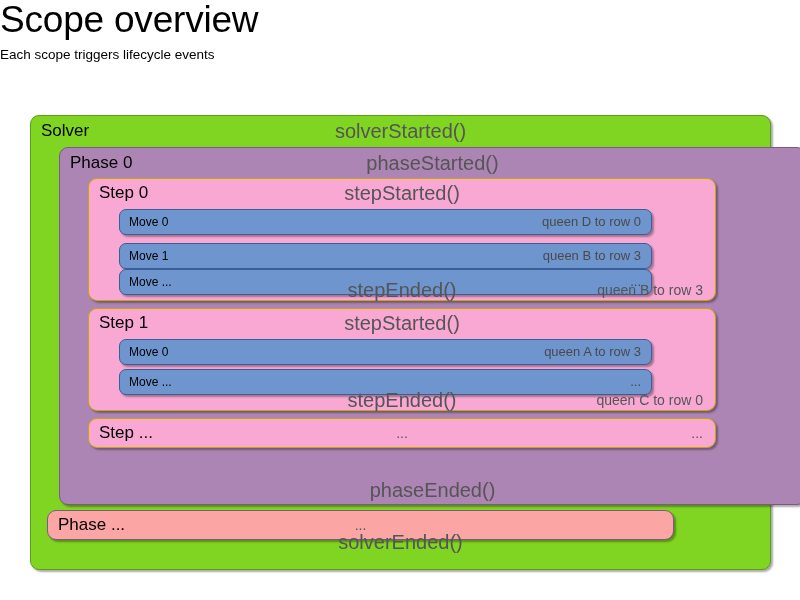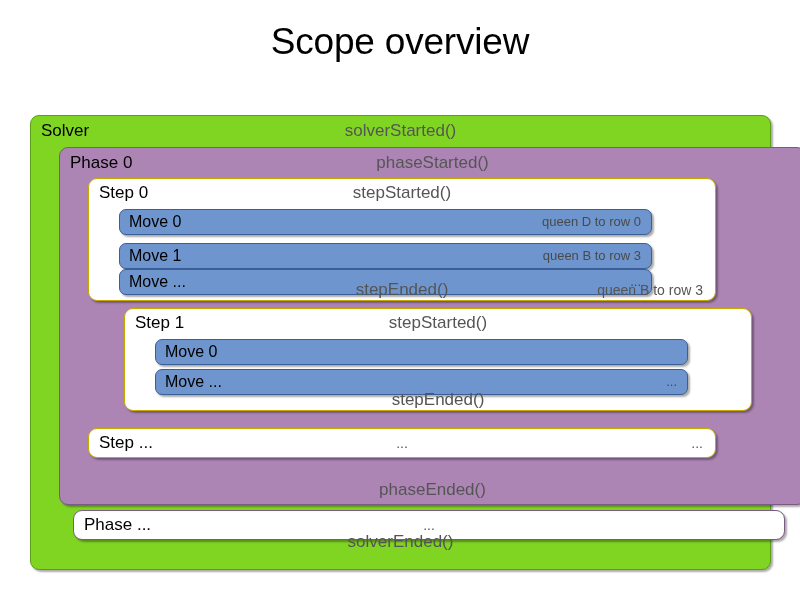--- a/index.html
+++ b/index.html
@@ -15,22 +15,21 @@
   }
 
   .page {
     position: relative;
     width: 800px;
     height: 600px;
   }
 
   
   .header {
-    text-align: center;
-    padding-top: 22px;
+    text-align: left;
   }
   .title {
     font-size: 37px;
     font-weight: 400;
     color: #000000;
     line-height: 1.1;
     letter-spacing: -0.2px;
   }
   .subtitle {
     font-size: 13.5px;
@@ -63,40 +62,40 @@
     left: 28px;
     top: 31px;
     width: 747px;
     height: 358px;
     background: #ad85b5;
     border: 1px solid #7a5b82;
   }
 
   .phase-dots-box {
     position: absolute;
-    left: 42px;
+    left: 16px;
     top: 394px;
-    width: 712px;
+    width: 627px;
     height: 30px;
-    background: #ffffff;
+    background: #fca5a5;
     border: 1px solid #7a5b82;
   }
 
   .step-box {
     position: absolute;
     left: 28px;
     width: 628px;
-    background: #ffffff;
+    background: #f9a8d4;
     border: 1px solid #c7a800;
     text-decoration: underline;
   }
 
   .step0 { top: 30px;  height: 123px; }
-  .step1 { top: 160px; height: 103px; margin-left: 36px; }
-  .step-dots { top: 280px; height: 30px; }
+  .step1 { top: 160px; height: 103px; }
+  .step-dots { top: 270px; height: 30px; }
 
   .move-box {
     position: absolute;
     left: 30px;
     width: 533px;
     height: 26px;
     background: #6e95cd;
     border: 1px solid #3a5f96;
     border-radius: 7px;
     box-sizing: border-box;
@@ -120,40 +119,40 @@
     color: #000000;
     white-space: nowrap;
   }
 
   .row-event {
     position: absolute;
     left: 0;
     right: 0;
     top: 0;
     text-align: center;
-    font-size: 17px;
+    font-size: 20px;
     color: #555555;
     white-space: nowrap;
     pointer-events: none;
   }
 
   .row-result {
     position: absolute;
     right: 12px;
     top: 0;
     font-size: 14px;
     color: #555555;
     white-space: nowrap;
   }
 
   .move-name {
     position: absolute;
     left: 9px;
     top: 0;
-    font-size: 16px;
+    font-size: 12px;
     color: #000000;
     line-height: 24px;
     white-space: nowrap;
   }
   .move-result {
     position: absolute;
     right: 10px;
     top: 0;
     font-size: 13px;
     color: #4a4a4a;
@@ -180,20 +179,21 @@
     color: #555555;
   }
 </style>
 </head>
 <body>
 
 <div class="page">
 
   <div class="header">
     <div class="title">Scope overview</div>
+    <div class="subtitle">Each scope triggers lifecycle events</div>
   </div>
 
   <div class="scope solver-box">
 
     <div class="row" style="top:2px;">
       <span class="row-name">Solver</span>
       <span class="row-event">solverStarted()</span>
     </div>
 
     <div class="scope phase-box">
@@ -233,29 +233,31 @@
 
       <div class="scope step-box step1">
 
         <div class="row" style="top:1px;">
           <span class="row-name">Step 1</span>
           <span class="row-event">stepStarted()</span>
         </div>
 
         <div class="move-box" style="top:30px;">
           <span class="move-name">Move 0</span>
+          <span class="move-result">queen A to row 3</span>
         </div>
 
         <div class="move-box" style="top:60px;">
           <span class="move-name">Move ...</span>
           <span class="move-result">...</span>
         </div>
 
         <div class="footer-event" style="bottom:-3px;">
           <span class="row-event">stepEnded()</span>
+          <span class="row-result">queen C to row 0</span>
         </div>
       </div>
 
       <div class="scope step-box step-dots">
         <div class="row" style="top:1px;">
           <span class="row-name">Step ...</span>
           <span class="center-dots">...</span>
           <span class="row-result">...</span>
         </div>
       </div>

